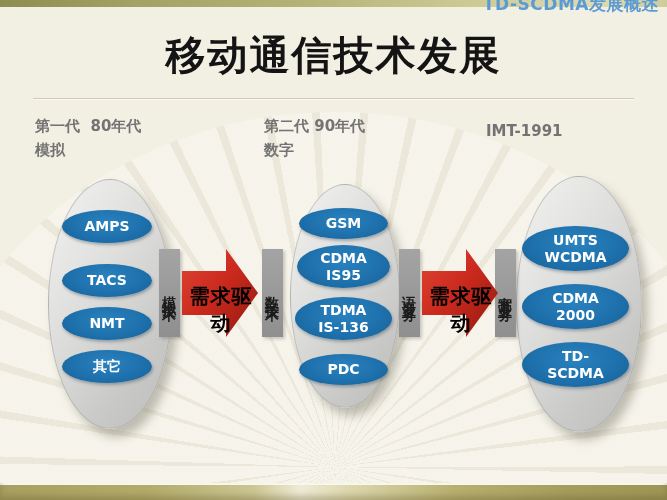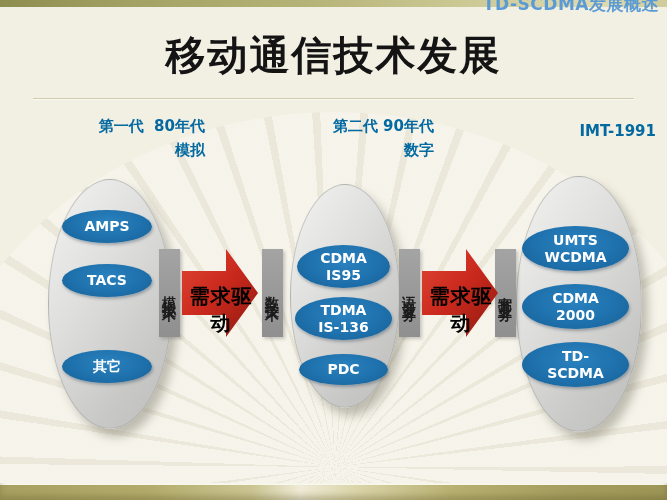--- a/index.html
+++ b/index.html
@@ -23,21 +23,21 @@
         rgba(252,251,246,0.70) 0deg 6.5deg,
         rgba(198,192,170,0.28) 6.5deg 7.8deg);
     opacity:.55;}
   .corner-note{position:absolute;top:-7px;right:8px;font-size:17px;font-weight:bold;
     color:#5b9bd5;letter-spacing:.5px;}
   .title{position:absolute;left:0;right:0;top:28px;margin:0;text-align:center;
     font-size:40px;font-weight:600;color:#141414;letter-spacing:2px;}
   .rule{position:absolute;left:33px;top:98px;width:601px;height:2px;
     background:linear-gradient(180deg,#d3cbb0 0,#d3cbb0 1px,#fbf9ef 1px,#fbf9ef 2px);}
   
-  .gen-head{position:absolute;width:170px;text-align:right;color:#0369a1;}
+  .gen-head{position:absolute;width:170px;text-align:left;color:#737373;}
   .gen-head .era{font-size:15px;font-weight:bold;white-space:pre;}
   .gen-head .tech{font-size:15px;font-weight:bold;margin-top:5px;}
   .h1{left:35px;top:117px;} .h2{left:264px;top:117px;} .h3{left:486px;top:117px;}
   
   .bigE{position:absolute;border-radius:50%;
     background:linear-gradient(125deg,#f3f3f1 0%,#dededc 40%,#c8c8c6 75%,#bdbdbb 100%);
     border:1px solid rgba(150,150,148,0.45);
     box-shadow:6px 8px 10px rgba(110,105,90,0.40);}
   .e1{left:48px;top:179px;width:122px;height:248px;}
   .e2{left:290px;top:184px;width:108px;height:222px;}
@@ -96,22 +96,24 @@
   <div class="gen-head h3">
     <div class="tech">IMT-1991</div>
   </div>
 
   <div class="bigE e1"></div>
   <div class="bigE e2"></div>
   <div class="bigE e3"></div>
 
   <div class="pill p00">AMPS</div>
   <div class="pill p01">TACS</div>
+  <div class="pill p02">NMT</div>
   <div class="pill p03">其它</div>
 
+  <div class="pill p10">GSM</div>
   <div class="pill p11">CDMA
 IS95</div>
   <div class="pill p12">TDMA
 IS-136</div>
   <div class="pill p13">PDC</div>
 
   <div class="pill p20">UMTS
 WCDMA</div>
   <div class="pill p21">CDMA
 2000</div>

